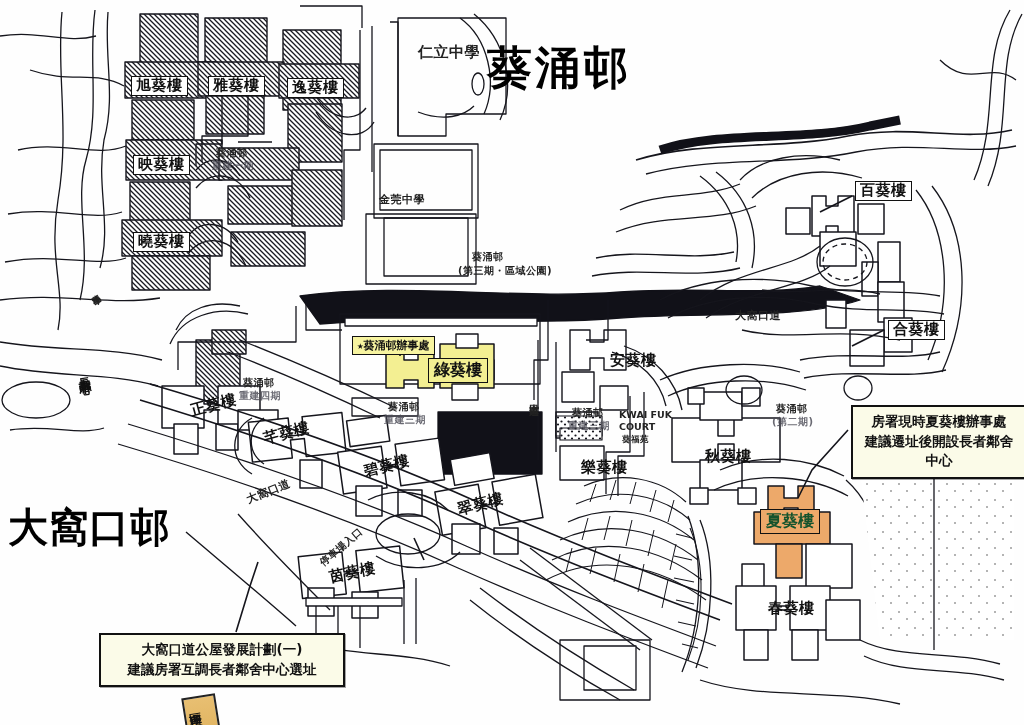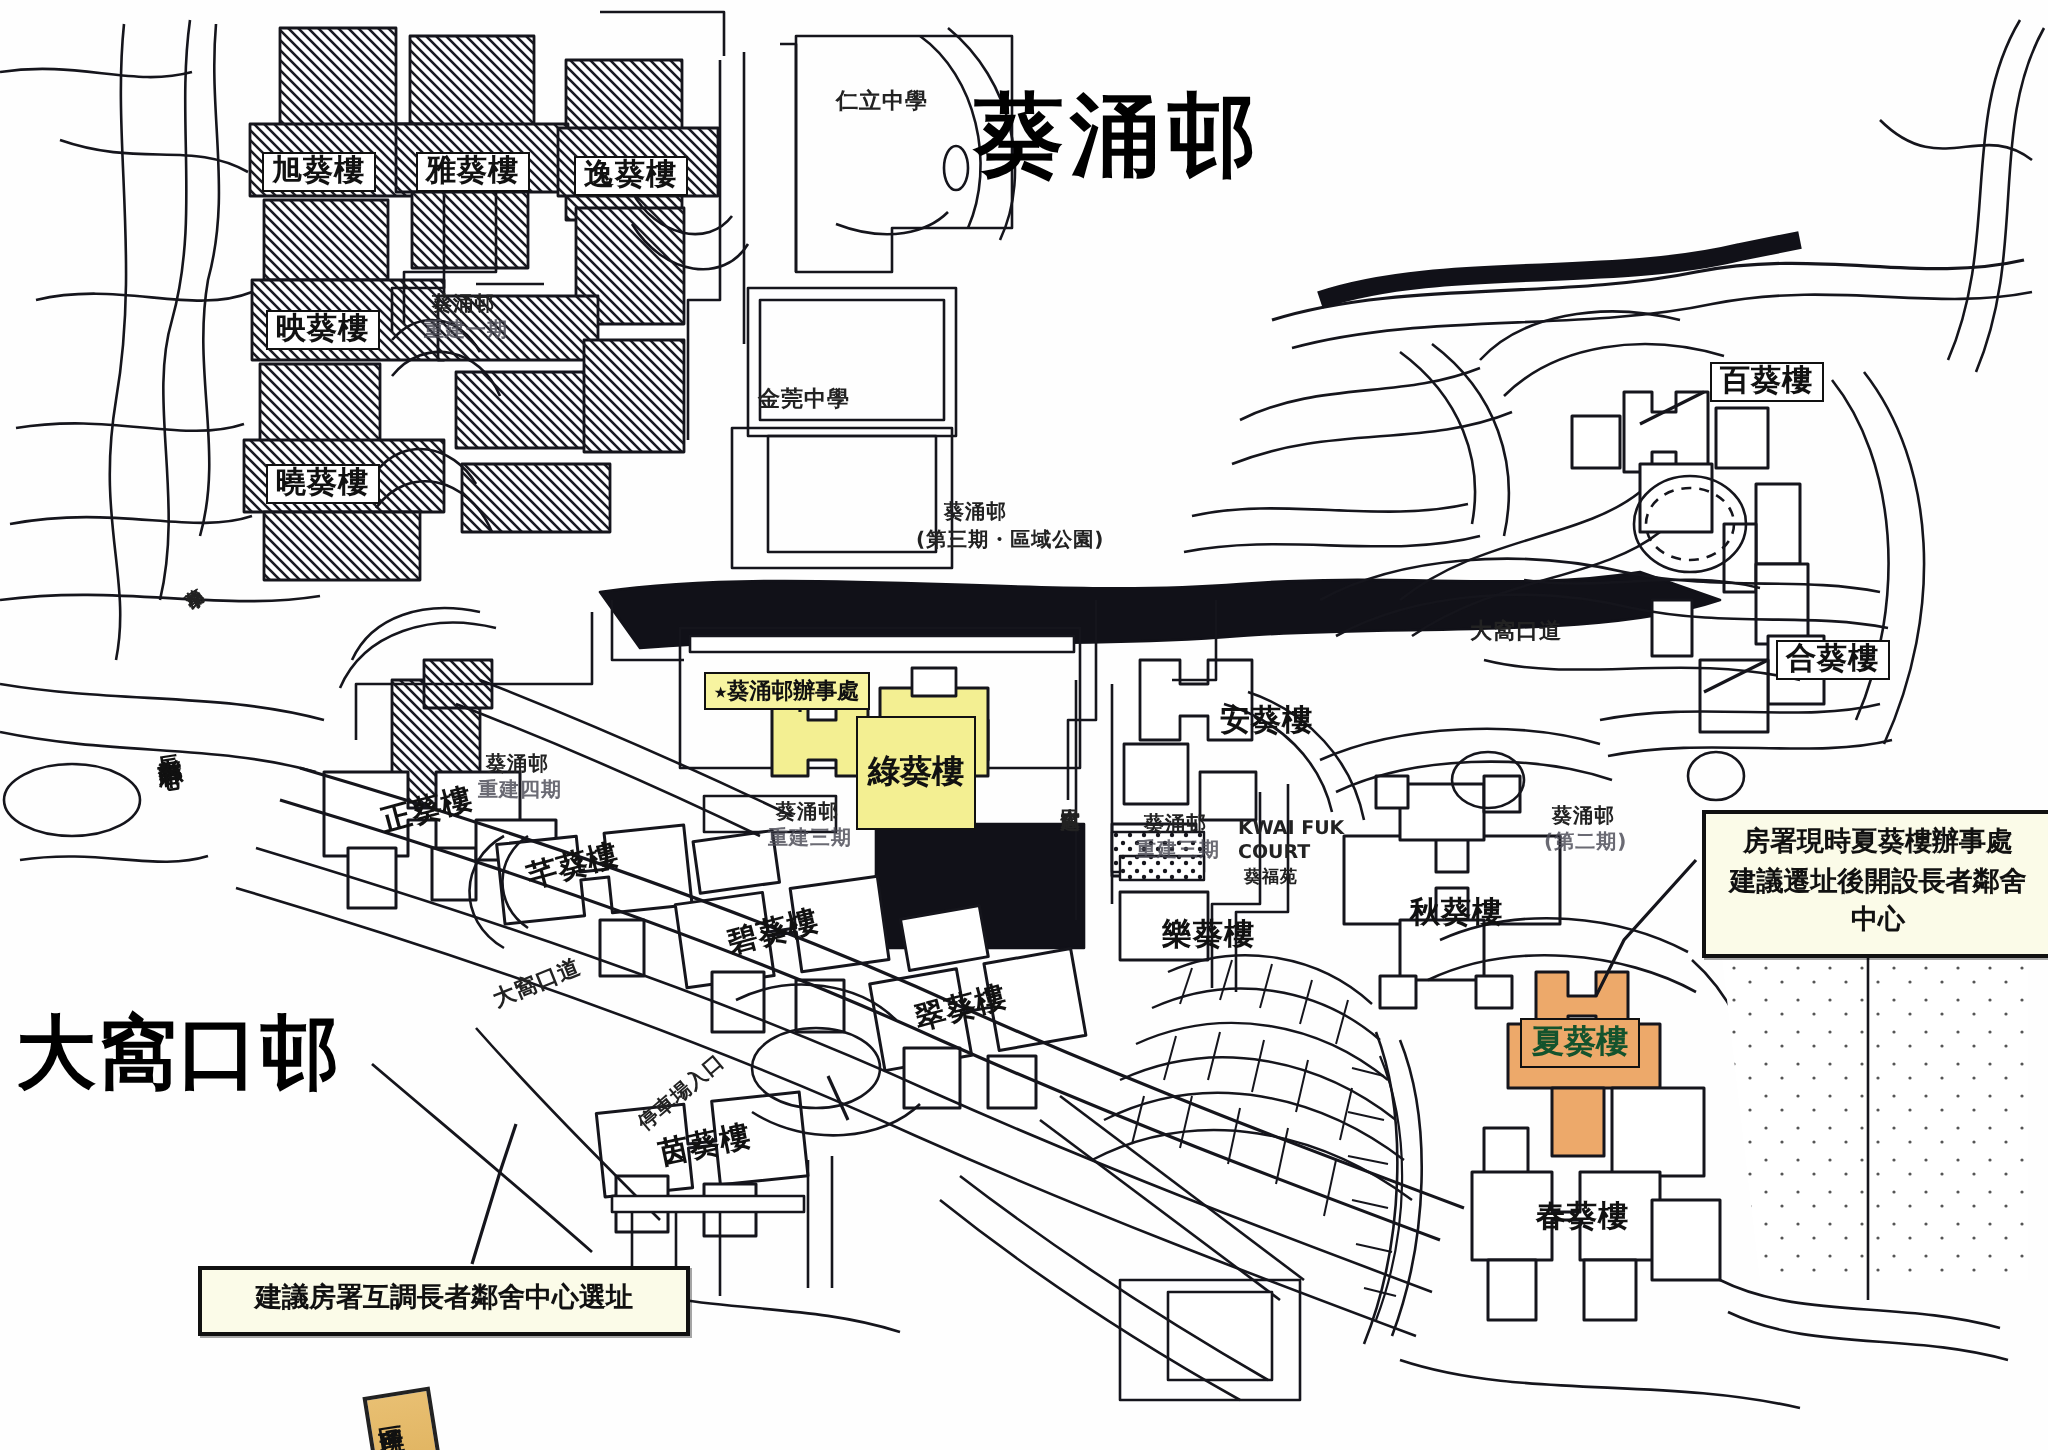--- a/index.html
+++ b/index.html
@@ -26,21 +26,21 @@
   .callout{position:absolute;background:#fbfbe8;border:2px solid #111;
            padding:5px 7px 6px;font-size:13.5px;font-weight:bold;
            line-height:1.45;text-align:center;color:#111;
            box-shadow:1px 1px 0 rgba(0,0,0,.35);}
   #callout-right{left:851px;top:405px;width:158px;}
   #callout-bottom{left:99px;top:633px;width:228px;}
   #lbl-office{position:absolute;left:352px;top:336px;background:#f7f4a0;
               border:1.5px solid #111;padding:1px 4px;font-size:11px;
               font-weight:bold;color:#111;white-space:nowrap;font-family:Liberation Mono, monospace;}
   #lbl-luk{position:absolute;left:428px;top:358px;background:#f3ef92;
-           border:1.6px solid #111;padding:17px 5px;font-size:16px;
+           border:1.6px solid #111;padding:1px 5px;font-size:16px;
            font-weight:bold;color:#111;}
   #lbl-ha{position:absolute;left:760px;top:509px;background:#eda96a;
           border:1.8px solid #111;padding:1px 5px;font-size:16px;
           font-weight:bold;color:#14532d;}
 
   
   #signboard{position:absolute;left:64px;top:358px;width:30px;height:118px;
              background:linear-gradient(180deg,#e8bf72,#d9a94f 60%,#c99a41);
              border:2px solid #222;}
   #signboard .vtxt{writing-mode:vertical-rl;text-orientation:upright;
@@ -398,24 +398,25 @@
       <span class="vtxt">區所理</span>
     </div>
   </div>
   <div class="lbl vert" style="left:76px;top:368px;font-size:12px;color:#111;letter-spacing:1px;transform:rotate(-9deg);transform-origin:50% 50%">長者鄰舍中心</div>
 
   <div class="callout" id="callout-right">
     <div>房署現時夏葵樓辦事處</div>
     <div>建議遷址後開設長者鄰舍中心</div>
   </div>
   <div class="callout" id="callout-bottom">
+    <div>大窩口道公屋發展計劃(一)</div>
     <div>建議房署互調長者鄰舍中心選址</div>
   </div>
 
-  <div class="lbl plain" style="left:418px;top:45px;font-size:11px">仁立中學</div>
+  <div class="lbl plain" style="left:418px;top:45px;font-size:15px">仁立中學</div>
   <div class="lbl plain" style="left:379px;top:194px;font-size:11px">金莞中學</div>
 
   <div class="lbl plain" style="left:472px;top:252px;font-size:10px">葵涌邨</div>
   <div class="lbl plain" style="left:458px;top:266px;font-size:10px">(第三期・區域公園)</div>
 
   <div class="lbl plain" style="left:216px;top:148px">葵涌邨</div>
   <div class="lbl plain faded" style="left:212px;top:161px">重建一期</div>
 
   <div class="lbl plain" style="left:243px;top:378px">葵涌邨</div>
   <div class="lbl plain faded" style="left:239px;top:391px">重建四期</div>

